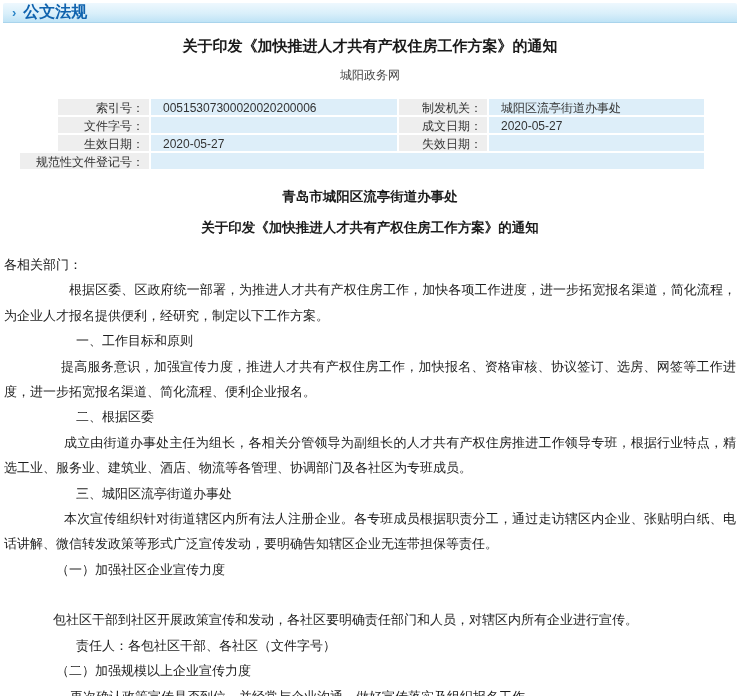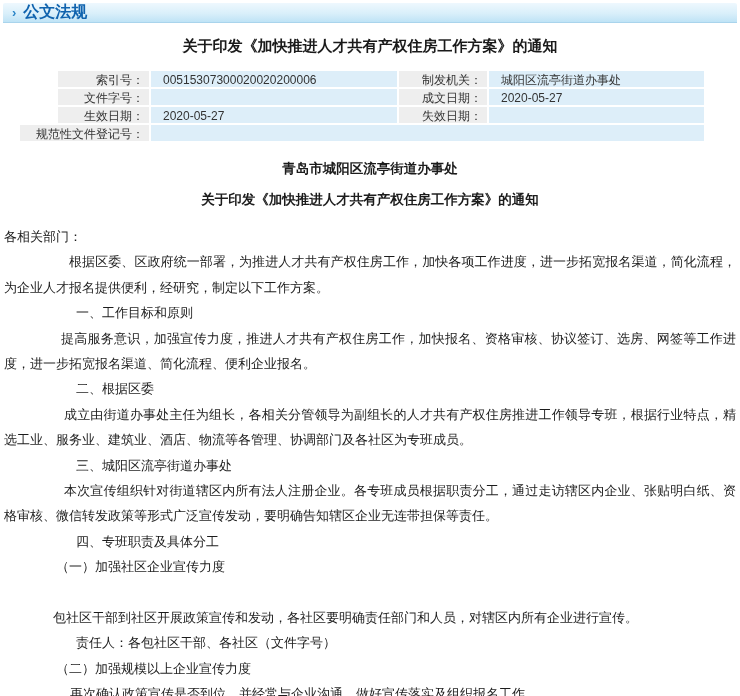--- a/index.html
+++ b/index.html
@@ -47,20 +47,21 @@
 <body>
 
 <div>
 
   <div class="breadcrumb-bar">
     <span class="crumb-arrow">›</span>
     <span class="crumb-label">公文法规</span>
   </div>
 
   <div class="page-title">关于印发《加快推进人才共有产权住房工作方案》的通知</div>
+  <div class="page-source">城阳政务网</div>
 
   <div class="meta-table" id="meta-table">
       <div class="meta-row cols4">
         <div class="meta-spacer"></div>
         <div class="meta-cell meta-label">索引号：</div>
         <div class="meta-cell meta-value">00515307300020020200006</div>
         <div class="meta-cell meta-label">制发机关：</div>
         <div class="meta-cell meta-value">城阳区流亭街道办事处</div>
       </div>
       <div class="meta-row cols4">
@@ -87,22 +88,21 @@
     <div class="doc-org">青岛市城阳区流亭街道办事处</div>
     <div class="doc-title">关于印发《加快推进人才共有产权住房工作方案》的通知</div>
     <div id="doc-paragraphs">
         <p style="text-indent: 0px;">各相关部门：</p>
         <p style="text-indent: 65px;">根据区委、区政府统一部署，为推进人才共有产权住房工作，加快各项工作进度，进一步拓宽报名渠道，简化流程，为企业人才报名提供便利，经研究，制定以下工作方案。</p>
         <p style="text-indent: 72px;">一、工作目标和原则</p>
         <p style="text-indent: 57px;">提高服务意识，加强宣传力度，推进人才共有产权住房工作，加快报名、资格审核、协议签订、选房、网签等工作进度，进一步拓宽报名渠道、简化流程、便利企业报名。</p>
         <p style="text-indent: 72px;">二、根据区委</p>
         <p style="text-indent: 60px;">成立由街道办事处主任为组长，各相关分管领导为副组长的人才共有产权住房推进工作领导专班，根据行业特点，精选工业、服务业、建筑业、酒店、物流等各管理、协调部门及各社区为专班成员。</p>
         <p style="text-indent: 72px;">三、城阳区流亭街道办事处</p>
-        <p style="text-indent: 60px;">本次宣传组织针对街道辖区内所有法人注册企业。各专班成员根据职责分工，通过走访辖区内企业、张贴明白纸、资格审核、微信转发政策等形式广泛宣传发动，要明确告知辖区企业无连带担保等责任。</p>
-        <p style="text-indent: 72px;">四、专班职责及具体分工</p>
+        <p style="text-indent: 60px;">本次宣传组织针对街道辖区内所有法人注册企业。各专班成员根据职责分工，通过走访辖区内企业、张贴明白纸、电话讲解、微信转发政策等形式广泛宣传发动，要明确告知辖区企业无连带担保等责任。</p>
         <p style="text-indent: 52px;">（一）加强社区企业宣传力度</p>
         <p style="text-indent: 49px; margin-top: 25px;">包社区干部到社区开展政策宣传和发动，各社区要明确责任部门和人员，对辖区内所有企业进行宣传。</p>
         <p style="text-indent: 72px;">责任人：各包社区干部、各社区（文件字号）</p>
         <p style="text-indent: 52px;">（二）加强规模以上企业宣传力度</p>
         <p style="text-indent: 66px;">再次确认政策宣传是否到位，并经常与企业沟通，做好宣传落实及组织报名工作。</p>
       </div>
   </div>
 
 </div>
 

